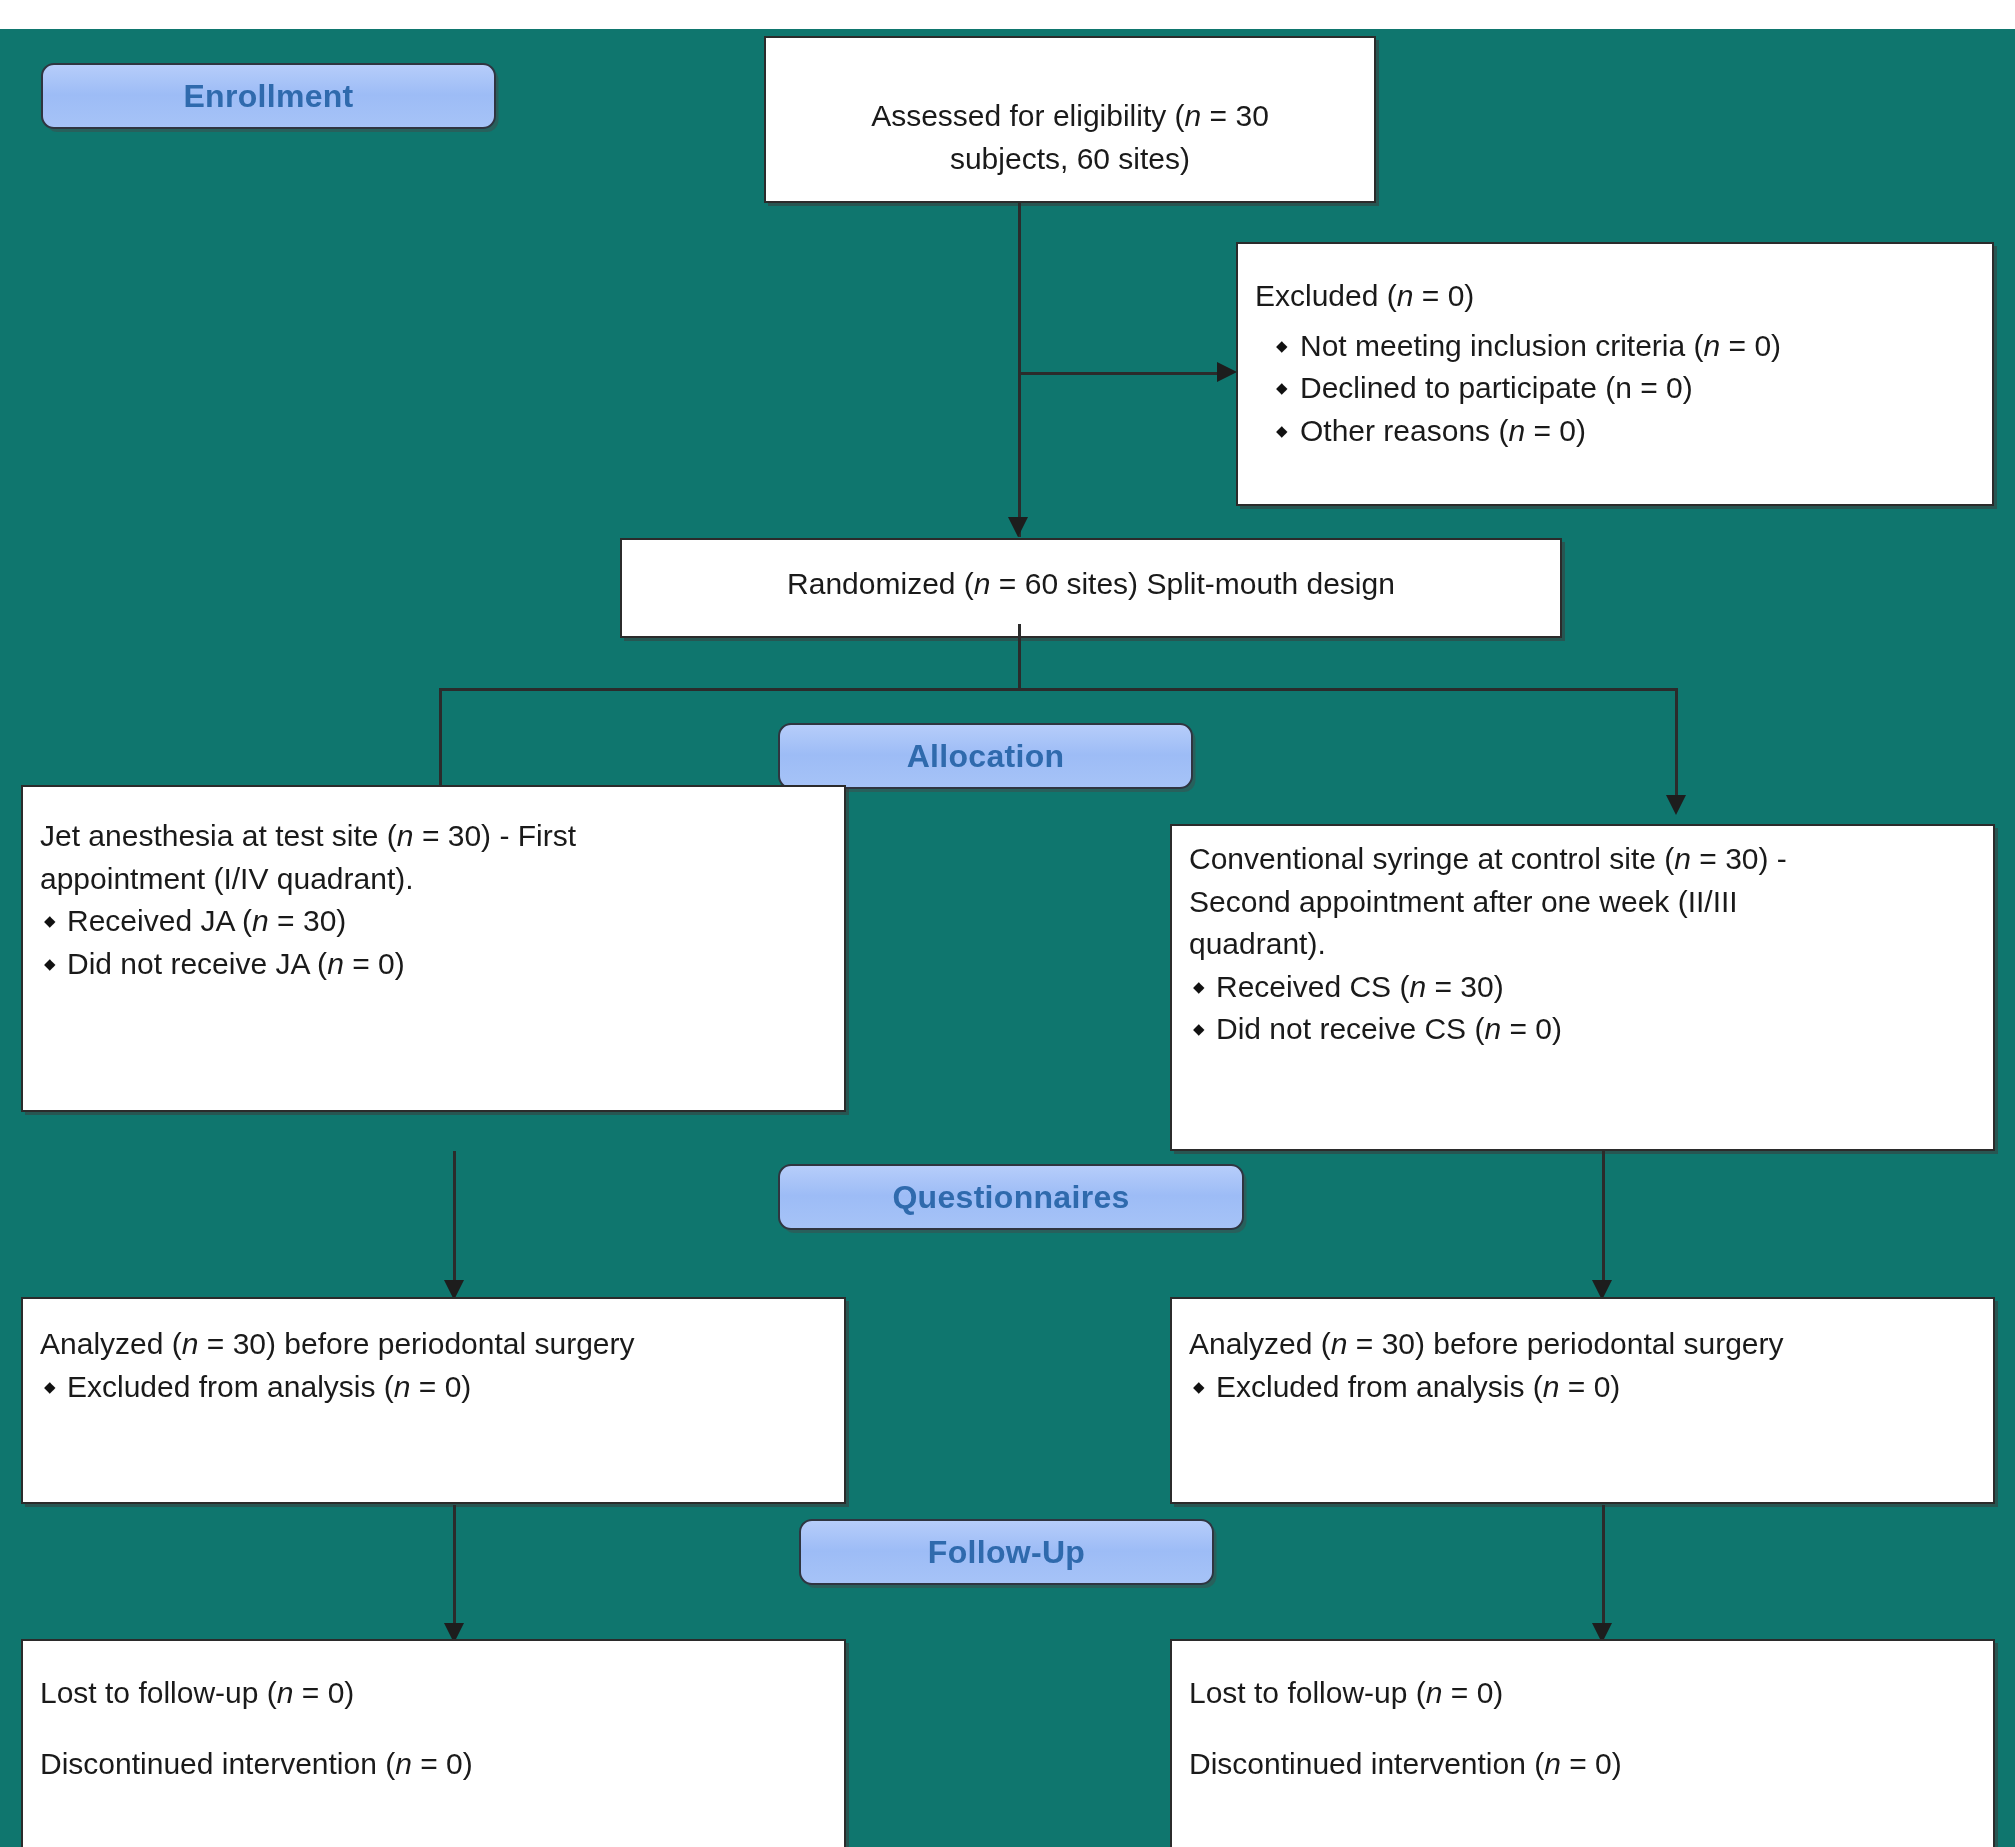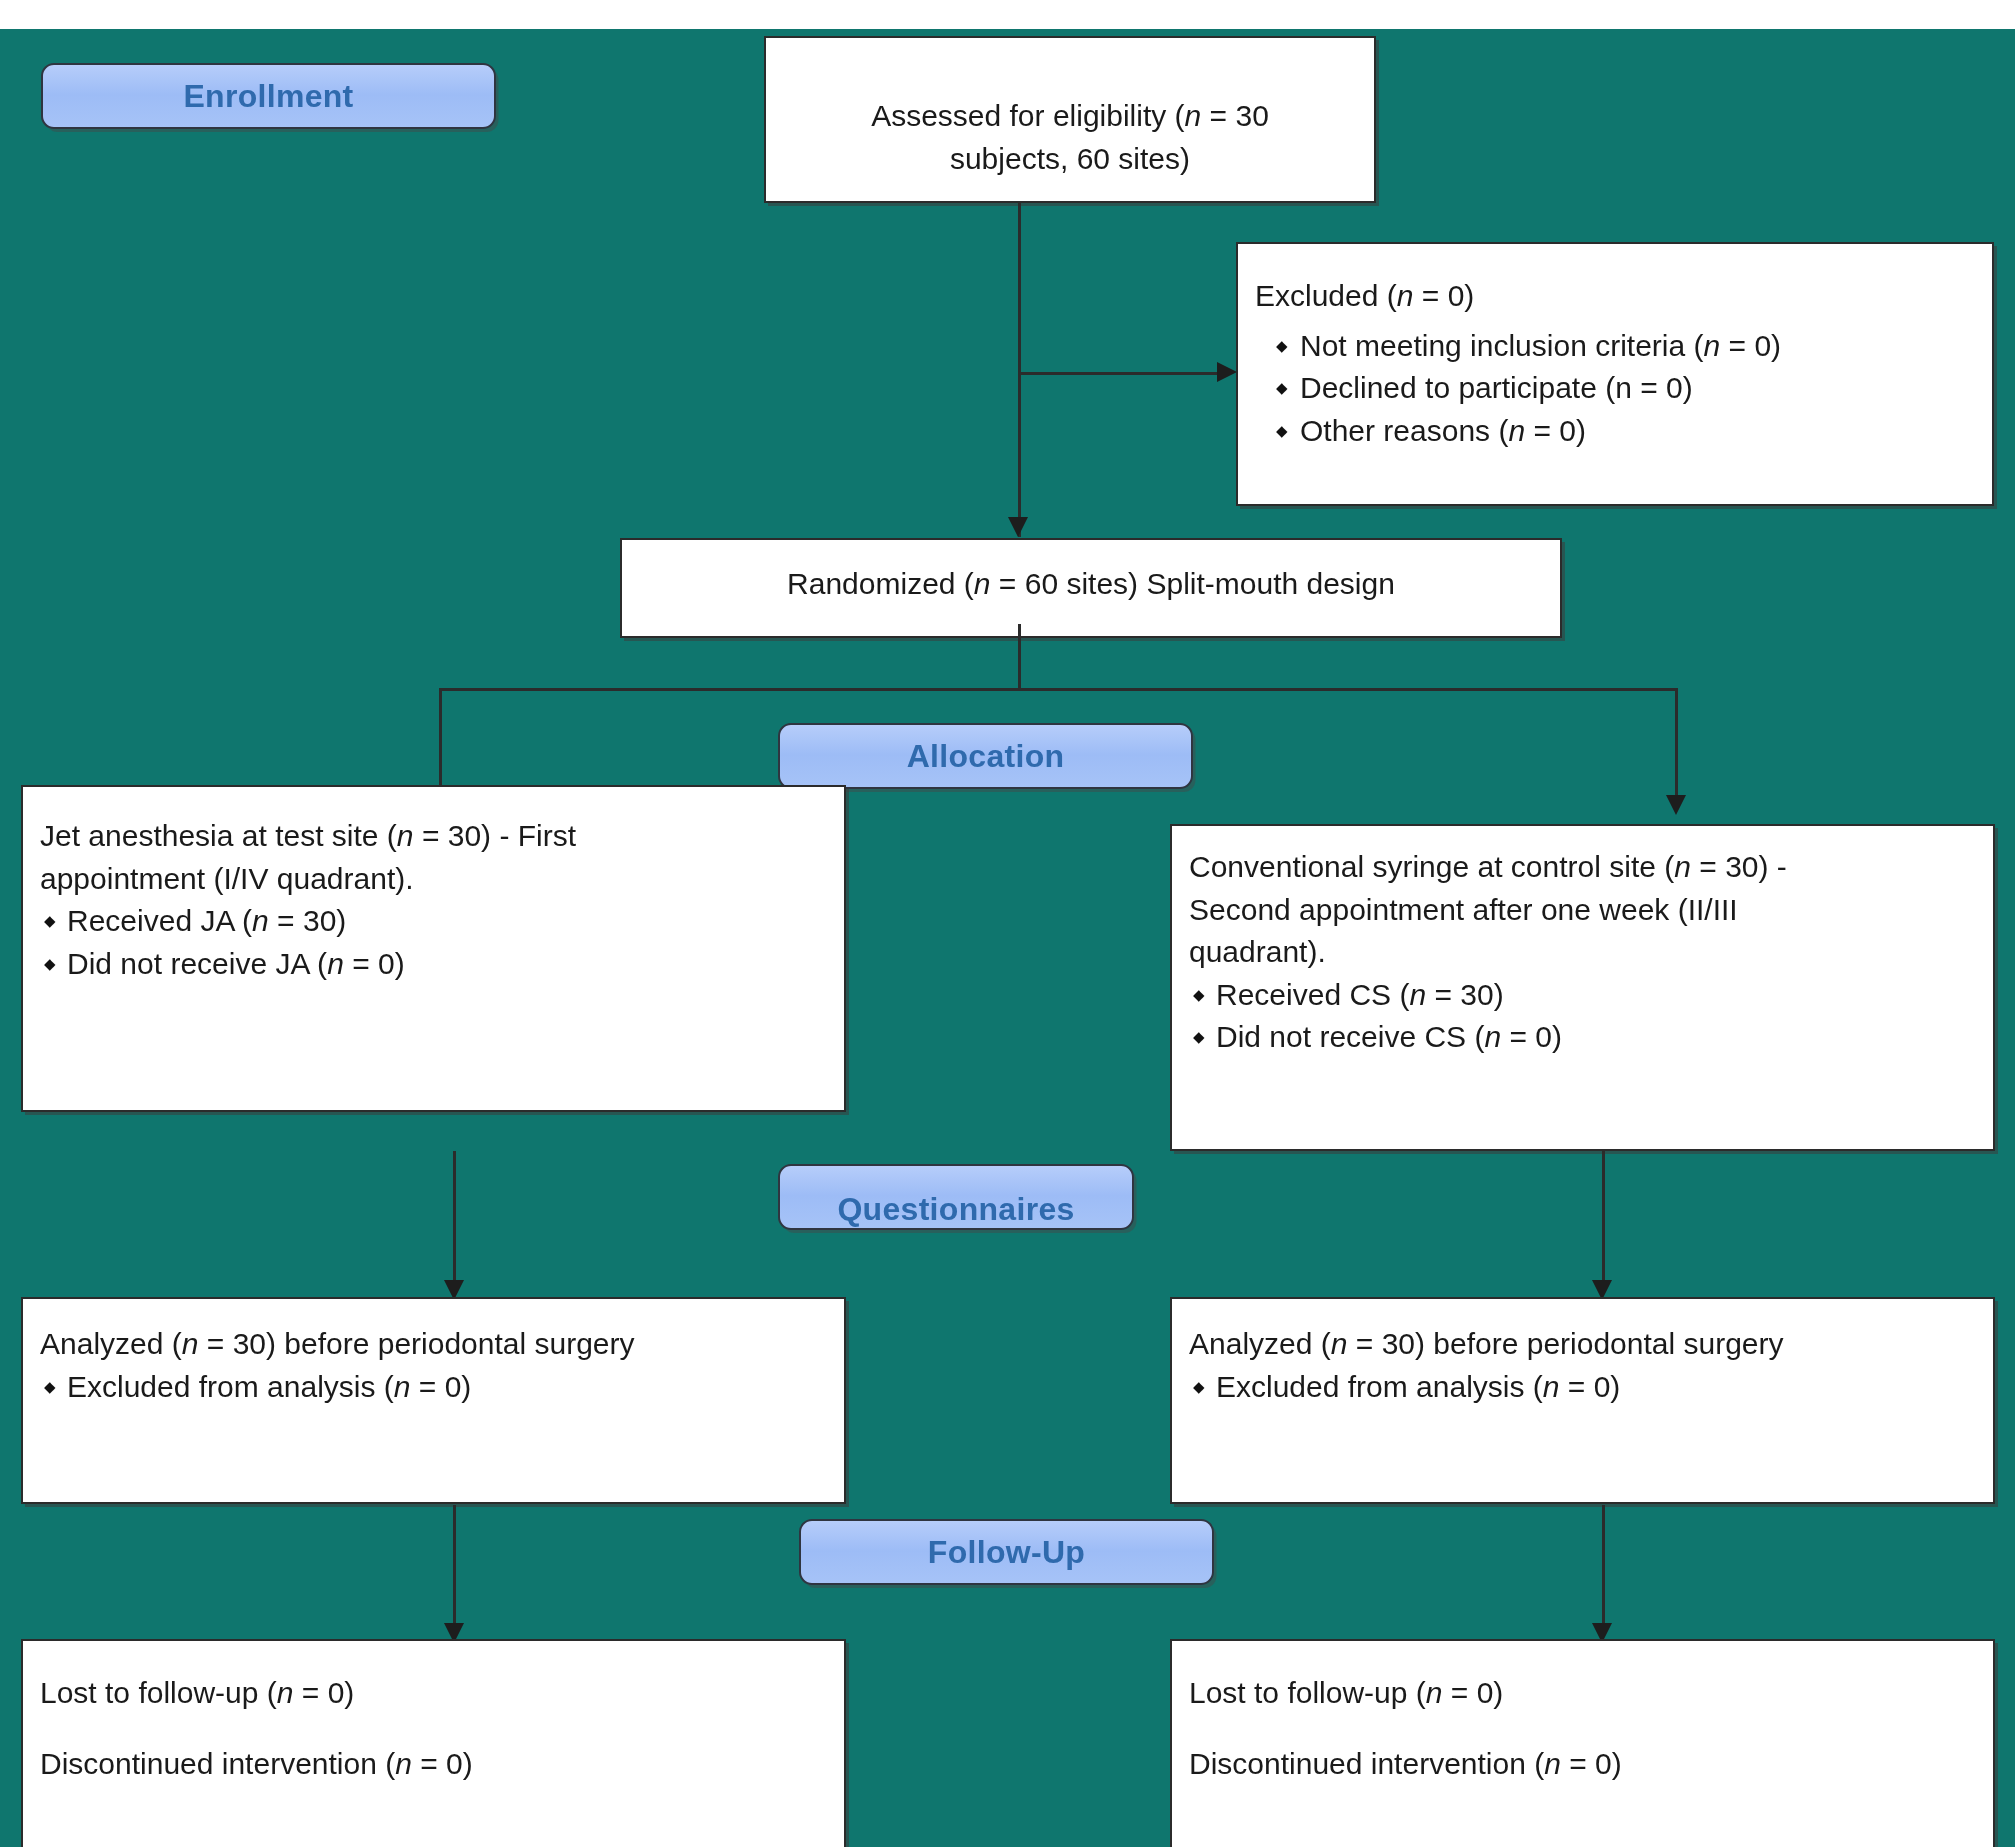--- a/index.html
+++ b/index.html
@@ -149,34 +149,34 @@
     <span>Allocation</span>
   </div>
 
   <div class="fbox" style="left:21px; top:756px; width:825px; height:327px; padding-top:28px;">
     <div class="line"><span>Jet anesthesia at test site (</span><em class="n">n</em><span> = 30) - First</span></div>
     <div class="line">appointment (I/IV quadrant).</div>
     <span class="bul"><span>Received JA (</span><em class="n">n</em><span> = 30)</span></span>
     <span class="bul"><span>Did not receive JA (</span><em class="n">n</em><span> = 0)</span></span>
   </div>
 
-  <div class="fbox" style="left:1170px; top:795px; width:825px; height:327px; padding-top:20px;">
+  <div class="fbox" style="left:1170px; top:795px; width:825px; height:327px; padding-top:12px;">
     <div class="line"><span>Conventional syringe at control site (</span><em class="n">n</em><span> = 30) -</span></div>
     <div class="line">Second appointment after one week (II/III</div>
     <div class="line">quadrant).</div>
     <span class="bul"><span>Received CS (</span><em class="n">n</em><span> = 30)</span></span>
     <span class="bul"><span>Did not receive CS (</span><em class="n">n</em><span> = 0)</span></span>
   </div>
 
   <div class="vline" style="left:453px; top:1122px; width:2.5px; height:132px;"></div>
   <div class="arrow-down" style="left:444px; top:1251px;"></div>
   <div class="vline" style="left:1602px; top:1122px; width:2.5px; height:132px;"></div>
   <div class="arrow-down" style="left:1592px; top:1251px;"></div>
 
-  <div class="badge" style="left:778px; top:1135px; width:356px; height:66px;align-items:flex-end;">
+  <div class="badge" style="left:778px; top:1135px; width:466px; height:66px;">
     <span>Questionnaires</span>
   </div>
 
   <div class="fbox" style="left:21px; top:1268px; width:825px; height:207px; padding-top:24px;">
     <div class="line"><span>Analyzed (</span><em class="n">n</em><span> = 30) before periodontal surgery</span></div>
     <span class="bul"><span>Excluded from analysis (</span><em class="n">n</em><span> = 0)</span></span>
   </div>
 
   <div class="fbox" style="left:1170px; top:1268px; width:825px; height:207px; padding-top:24px;">
     <div class="line"><span>Analyzed (</span><em class="n">n</em><span> = 30) before periodontal surgery</span></div>

